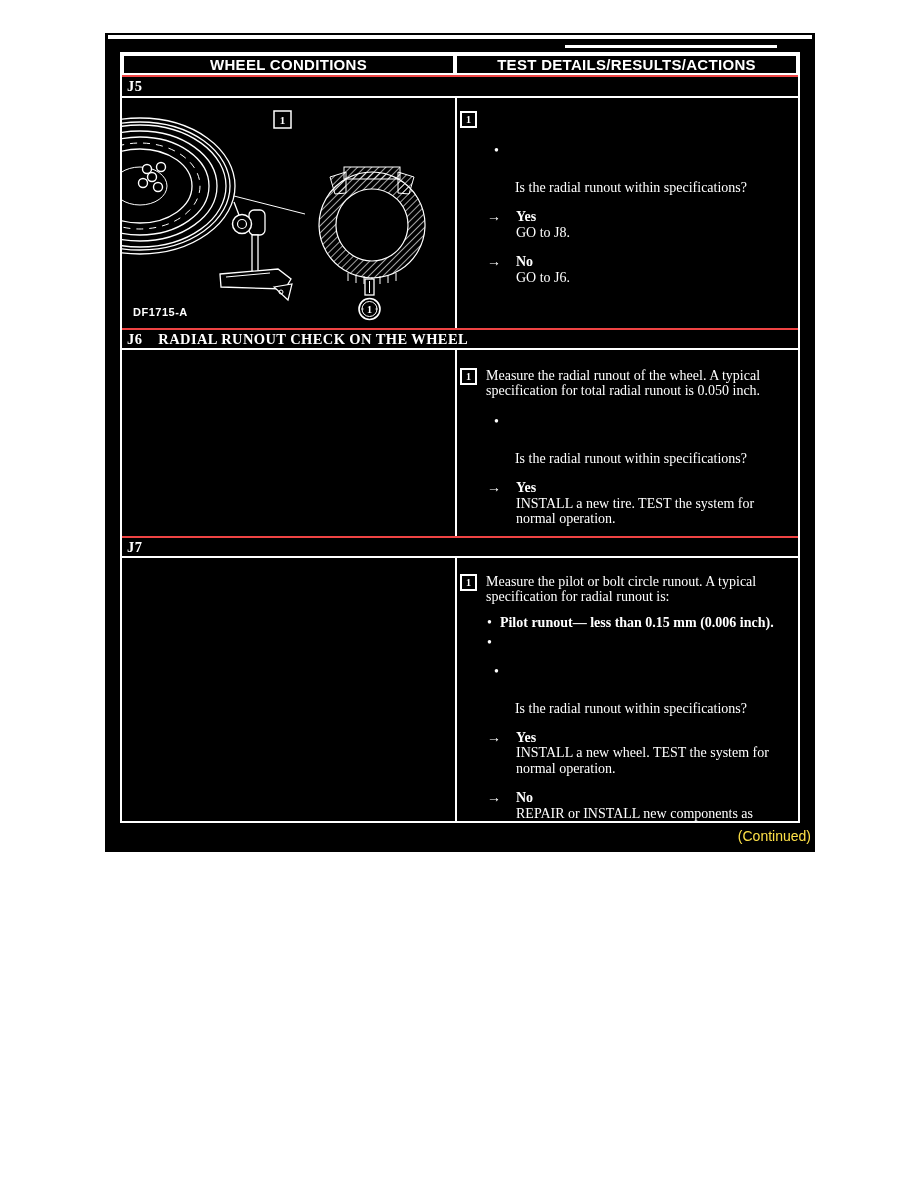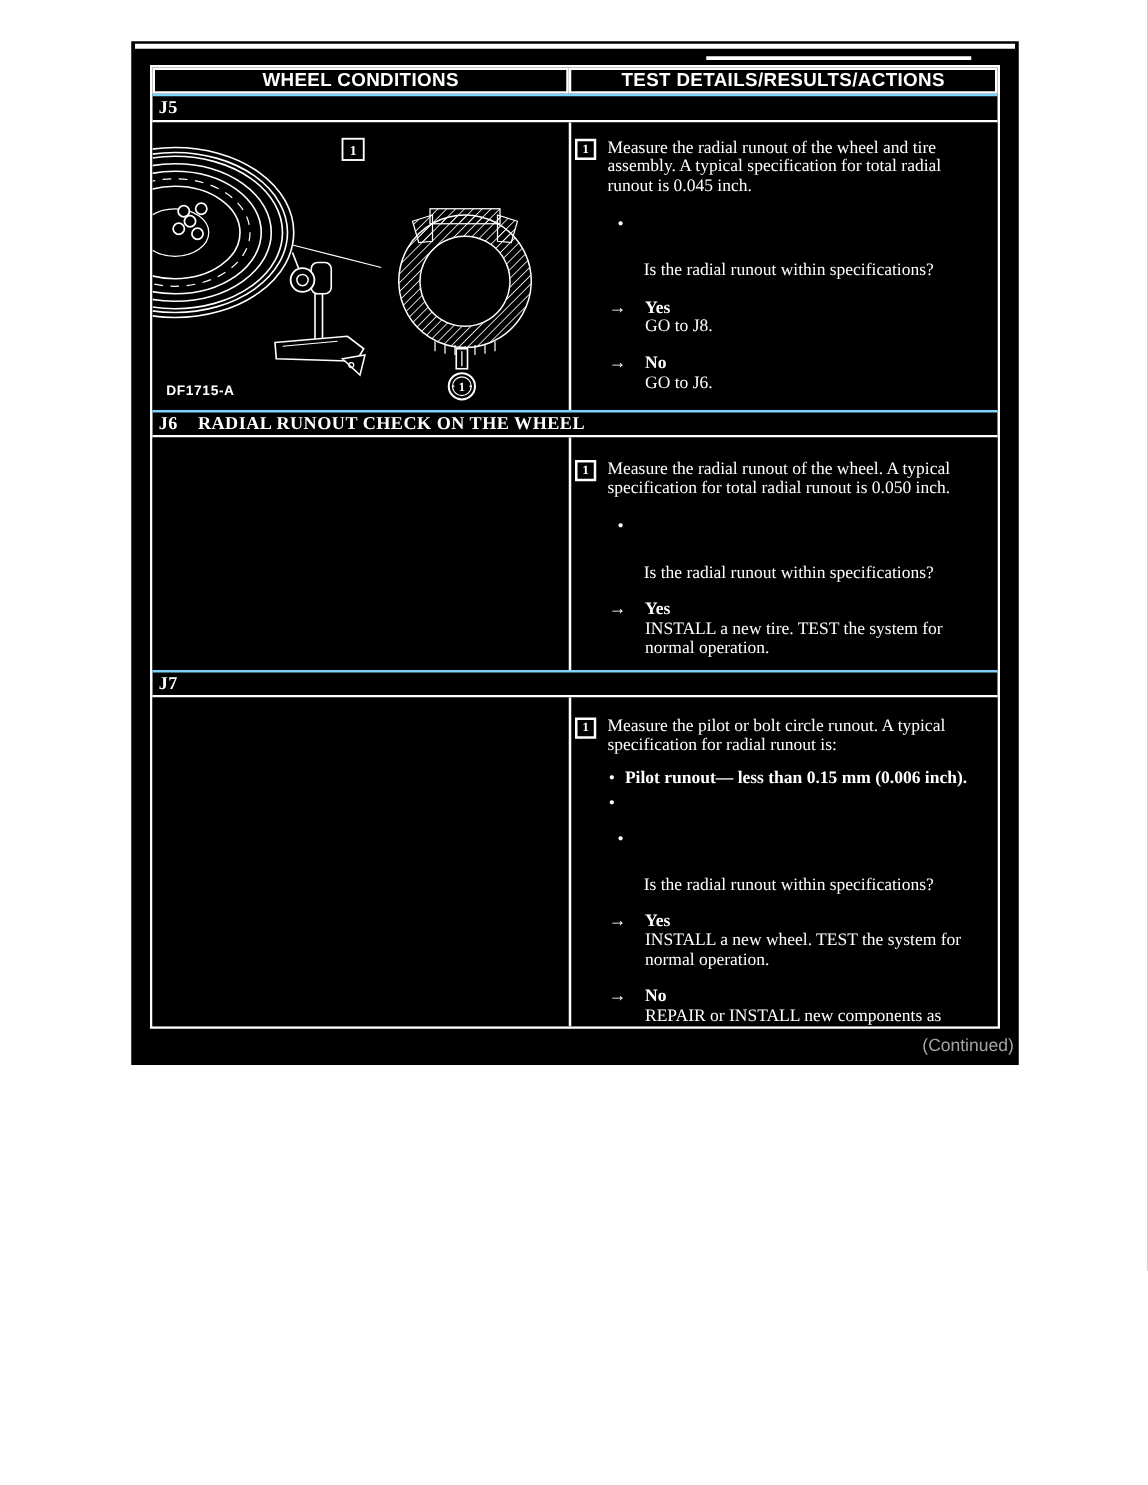--- a/index.html
+++ b/index.html
@@ -12,21 +12,21 @@
   .a2{left:487px;top:41px;width:190px;height:2px;}
   .a3{left:468px;top:297px;width:222px;height:2px;}
   .a4{left:472px;top:503px;width:220px;height:2px;}
 
   .ptable{position:absolute;left:15px;top:19px;width:676px;height:767px;border:2px solid #fff;
           display:grid;grid-template-columns:333px 1fr;
           grid-template-rows:21px 23px 230px 22px 186px 22px 1fr;background:#000;}
   .hdr{border:2px solid #fff;display:flex;align-items:center;justify-content:center;
        font-family:"Liberation Sans",sans-serif;font-weight:bold;font-size:15px;
        letter-spacing:0.3px;line-height:1;white-space:nowrap;overflow:hidden;}
-  .band{grid-column:1 / -1;border-top:2px solid #7dd3fc;border-bottom:2px solid #fff;
+  .band{grid-column:1 / -1;border-top:2px solid #ef4444;border-bottom:2px solid #fff;
         display:flex;align-items:center;padding-left:5px;font-weight:bold;font-size:14.5px;
         letter-spacing:0.4px;white-space:nowrap;overflow:hidden;}
   .band .sid{margin-right:16px;}
   .cell{position:relative;overflow:hidden;background:#000;}
   .cell.right{border-left:2px solid #fff;font-size:14px;line-height:15.4px;}
   .step{display:flex;}
   .pt13{padding-top:13px}.pt18{padding-top:18px}.pt16{padding-top:16px}
   .num{flex:none;width:13px;height:13px;border:2px solid #fff;margin:0 9px 0 3px;
        display:flex;align-items:center;justify-content:center;
        font-size:10px;font-weight:bold;line-height:1;}
@@ -37,21 +37,21 @@
   .spec{margin:10px 0 0 30px;display:flex;}
   .spec + .spec{margin-top:5px;}
   .spec .b{margin-right:8px;}
   .spec .sp{width:278px;font-weight:bold;}
   .j7 .q{margin-top:13px;}
   .ans{margin:14px 0 0 30px;display:flex;}
   .arr{flex:none;width:29px;font-size:14px;}
   .ab{width:277px;}
   .ab b{display:block;}
   .continued{position:absolute;right:4px;top:795px;font-family:"Liberation Sans",sans-serif;
-             font-size:14px;color:#a3a3a3;}
+             font-size:14px;color:#fde047;}
   svg text{fill:#fff;}
 </style>
 </head>
 <body>
 
 <div class="canvas">
   <div class="page">
     <div class="scan-top"></div>
     <div class="artifact a1"></div>
     <div class="artifact a2"></div>
@@ -139,21 +139,20 @@
             <text x="247.5" y="215" text-anchor="middle" font-family="Liberation Serif, serif" font-weight="bold" font-size="10" stroke="none">1</text>
           </g>
 
           <text x="11" y="218" font-family="Liberation Sans, sans-serif" font-weight="bold" font-size="11" letter-spacing="0.5">DF1715-A</text>
         </svg>
       </div>
 
       <div class="cell right">
         <div class="step pt13">
           <span class="num">1</span>
-          <div class="stext">Measure the radial runout of the wheel and tire assembly. A typical specification for total radial runout is 0.045 inch.</div>
         </div>
         <div class="q">
           <span class="b">•</span>
           <div class="qt">Is the radial runout within specifications?</div>
         </div>
         <div class="ans">
           <span class="arr">→</span>
           <div class="ab">
             <b>Yes</b>
             <div>GO to J8.</div>

